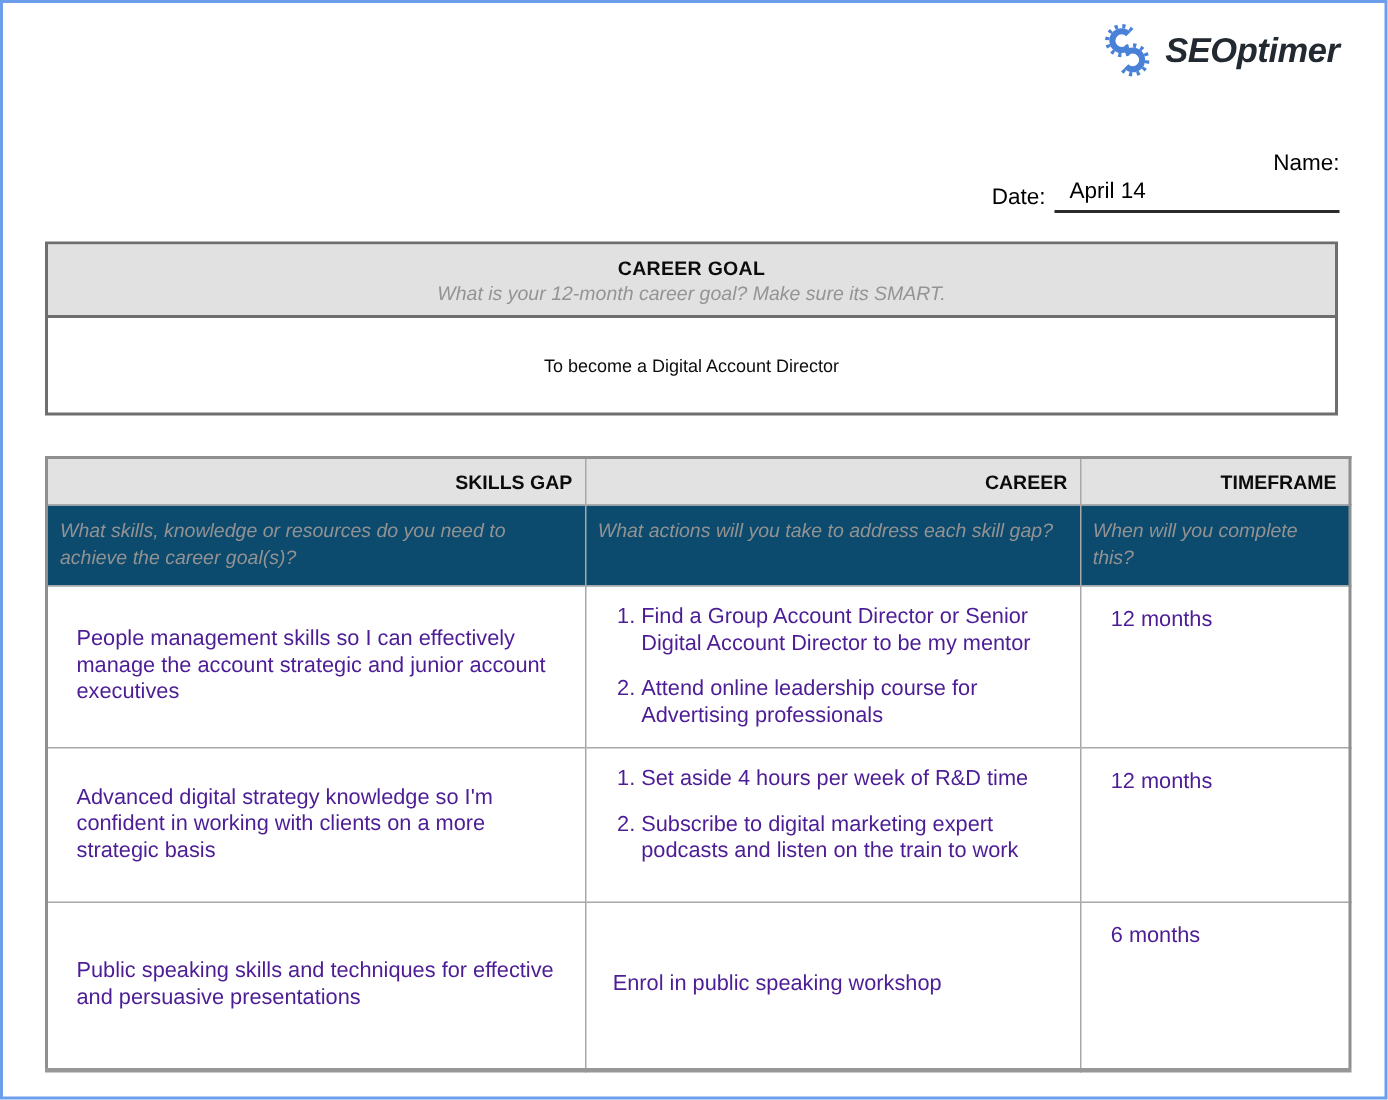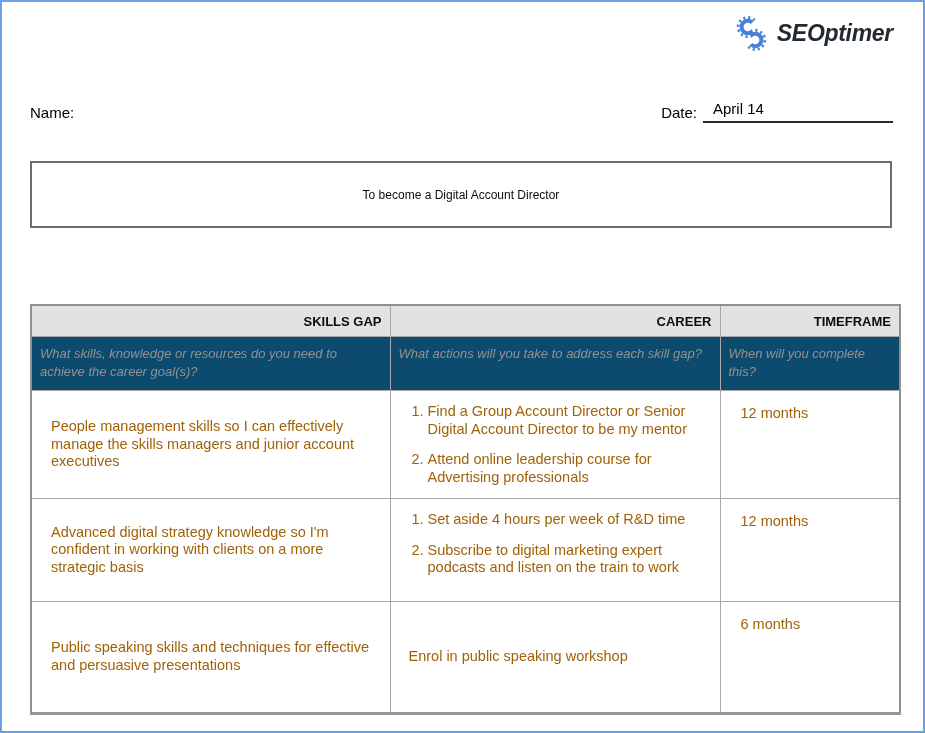--- a/index.html
+++ b/index.html
@@ -41,20 +41,21 @@
     letter-spacing: -0.3px;
   }
 
   
   .fields-row {
     position: absolute;
     left: 28px; right: 30px; top: 98px;
     display: flex;
     justify-content: space-between;
     align-items: flex-end;
+    flex-direction: column;
   }
   .field { display: flex; align-items: flex-end; }
   .field-label {
     font-size: 15px;
     color: #000;
     padding-bottom: 2px;
   }
   .field-line {
     border-bottom: 2px solid #2b2b2b;
     margin-left: 6px;
@@ -130,21 +131,21 @@
     font-style: italic;
     color: #929292;
     vertical-align: top;
     padding: 8px 10px 10px 8px;
     height: 46px;
     line-height: 1.35;
   }
   tr.data-row td {
     background: #fff;
     font-size: 14.5px;
-    color: #a16207;
+    color: #4c1d95;
     line-height: 1.22;
   }
   tr.row-1 { height: 108px; }
   tr.row-2 { height: 103px; }
   tr.row-3 { height: 112px; }
   td.cell-skills {
     vertical-align: middle;
     padding: 6px 18px 6px 19px;
   }
   td.cell-actions {
@@ -189,20 +190,24 @@
     <div class="field">
       <span class="field-label">Name:</span>
     </div>
     <div class="field">
       <span class="field-label">Date:</span>
       <span class="field-line date-line">April 14</span>
     </div>
   </div>
 
   <div class="career-box">
+    <div class="career-head">
+      <div class="career-heading">CAREER GOAL</div>
+      <div class="career-hint">What is your 12-month career goal? Make sure its SMART.</div>
+    </div>
     <div class="career-body">To become a Digital Account Director</div>
   </div>
 
   <table class="plan-table">
     <colgroup>
         <col class="c1">
         <col class="c2">
         <col class="c3">
       </colgroup>
     <tbody>
@@ -211,21 +216,21 @@
         <th>CAREER</th>
         <th>TIMEFRAME</th>
       </tr>
       <tr class="hint-row">
         <td>What skills, knowledge or resources do you need to achieve the career goal(s)?</td>
         <td>What actions will you take to address each skill gap?</td>
         <td>When will you complete this?</td>
       </tr>
 
       <tr class="data-row row-1">
-        <td class="cell-skills">People management skills so I can effectively manage the skills managers and junior account executives</td>
+        <td class="cell-skills">People management skills so I can effectively manage the account strategic and junior account executives</td>
         <td class="cell-actions">
           <ol>
             <li>Find a Group Account Director or Senior Digital Account Director to be my mentor</li>
             <li>Attend online leadership course for Advertising professionals</li>
           </ol>
         </td>
         <td class="cell-timeframe">12 months</td>
       </tr>
 
       <tr class="data-row row-2">

